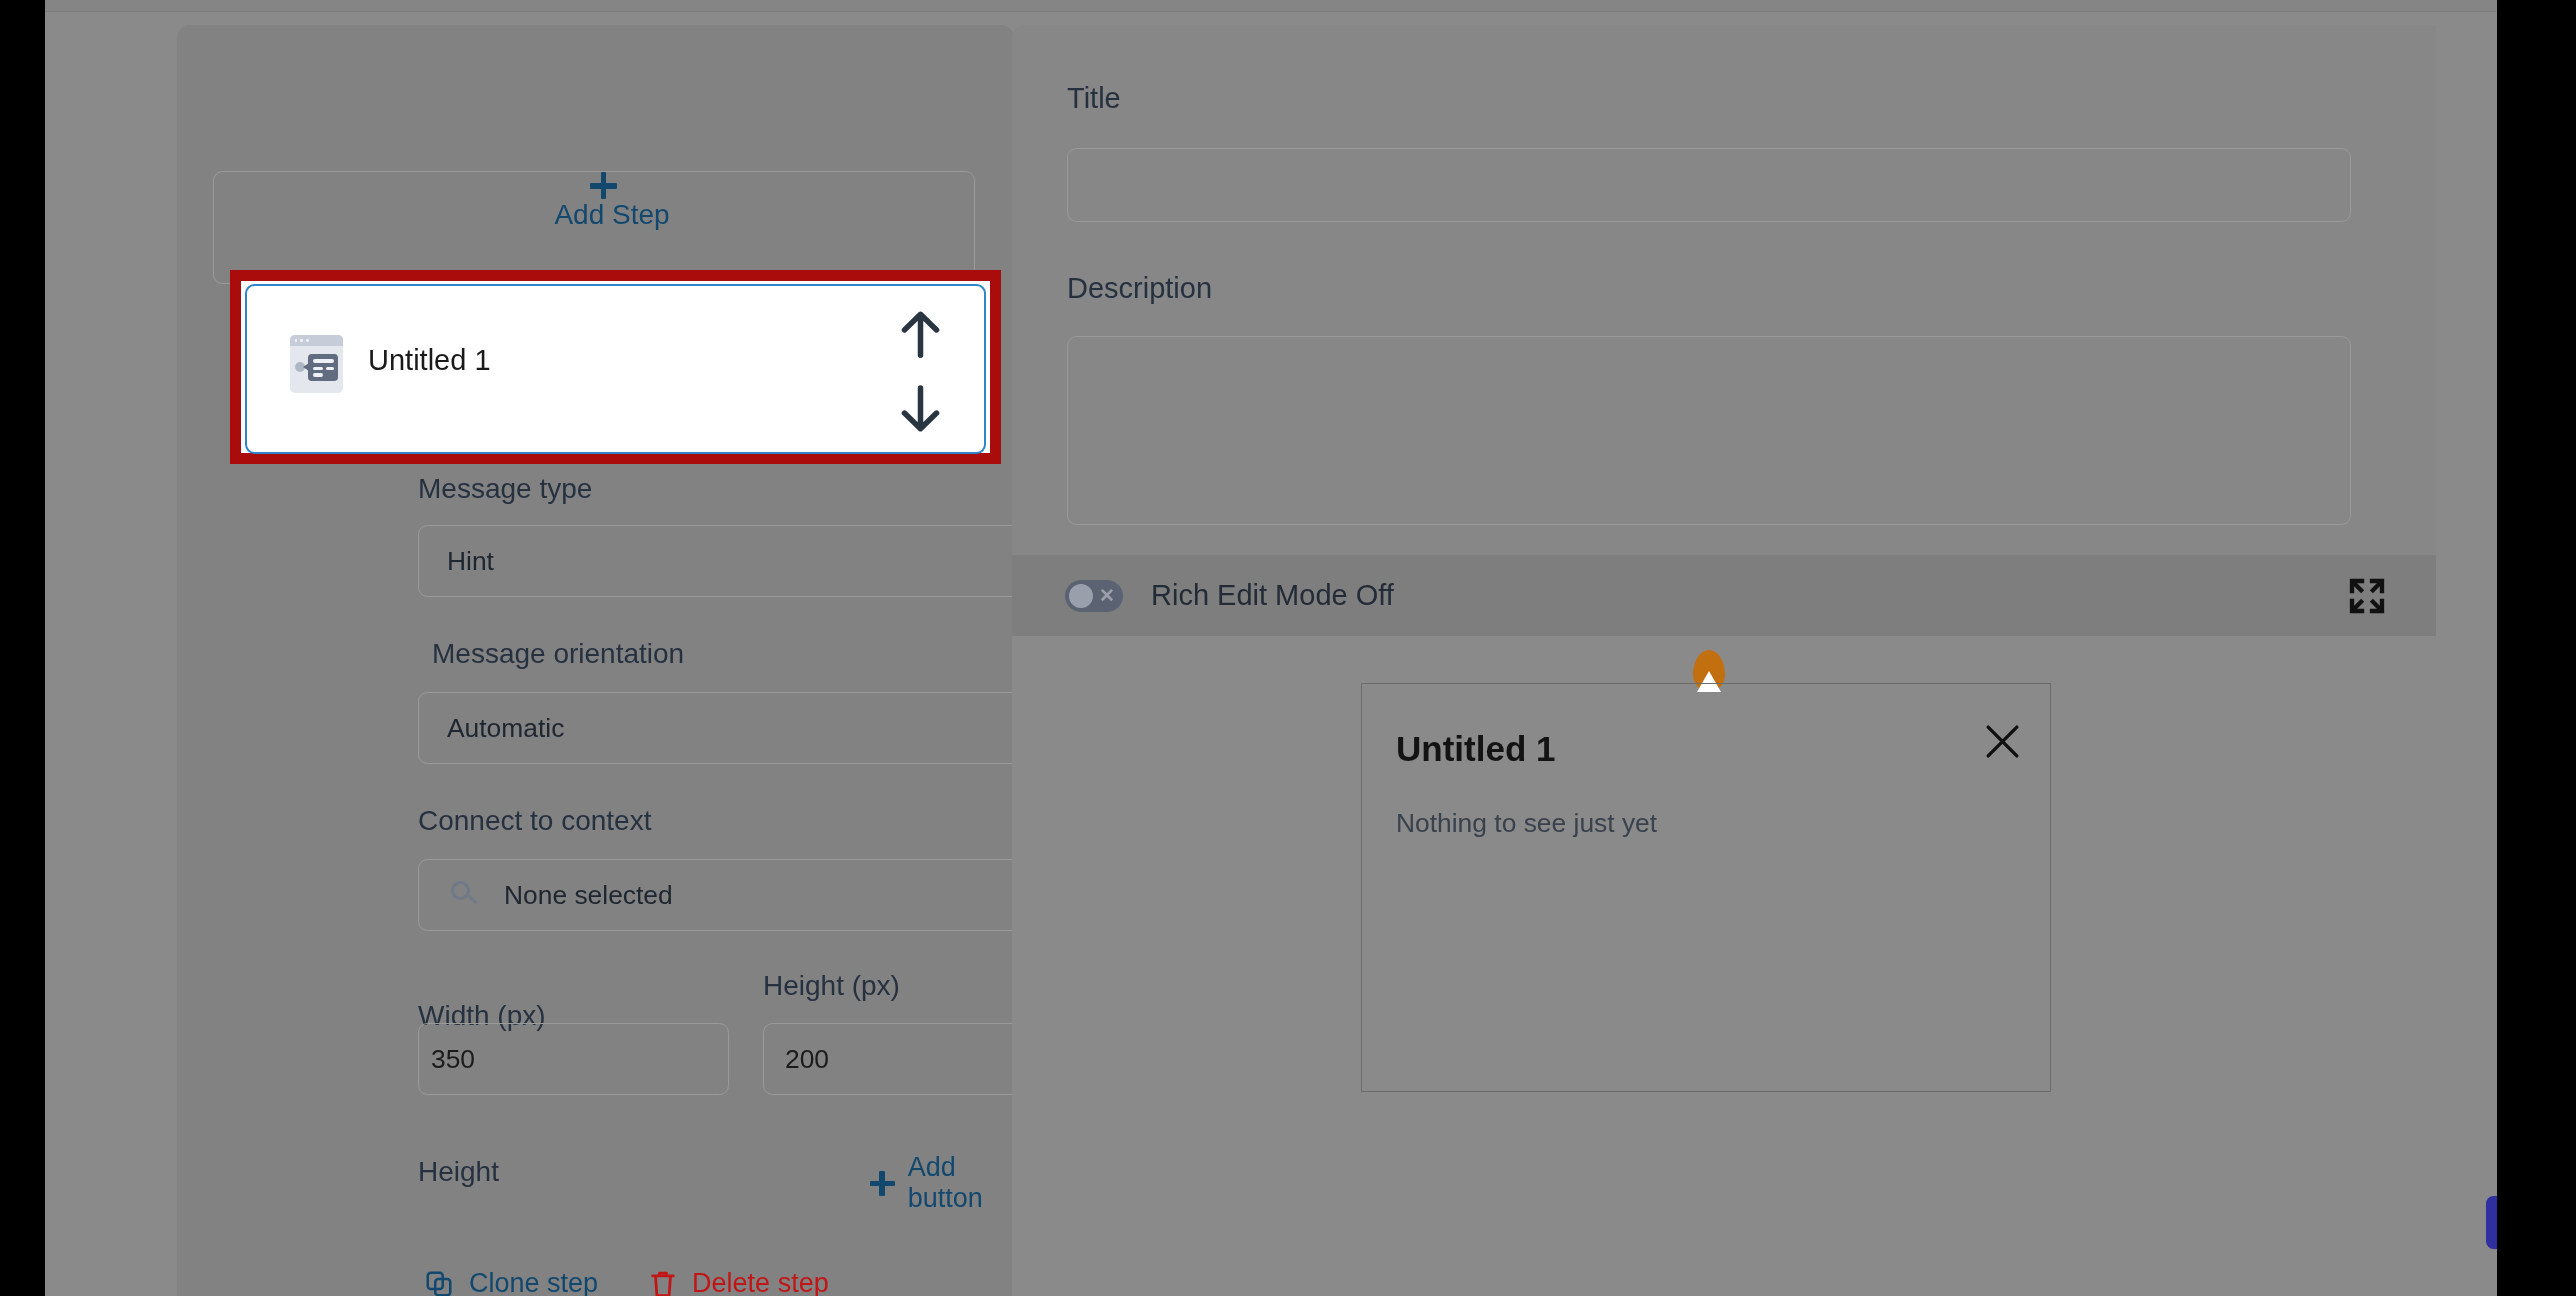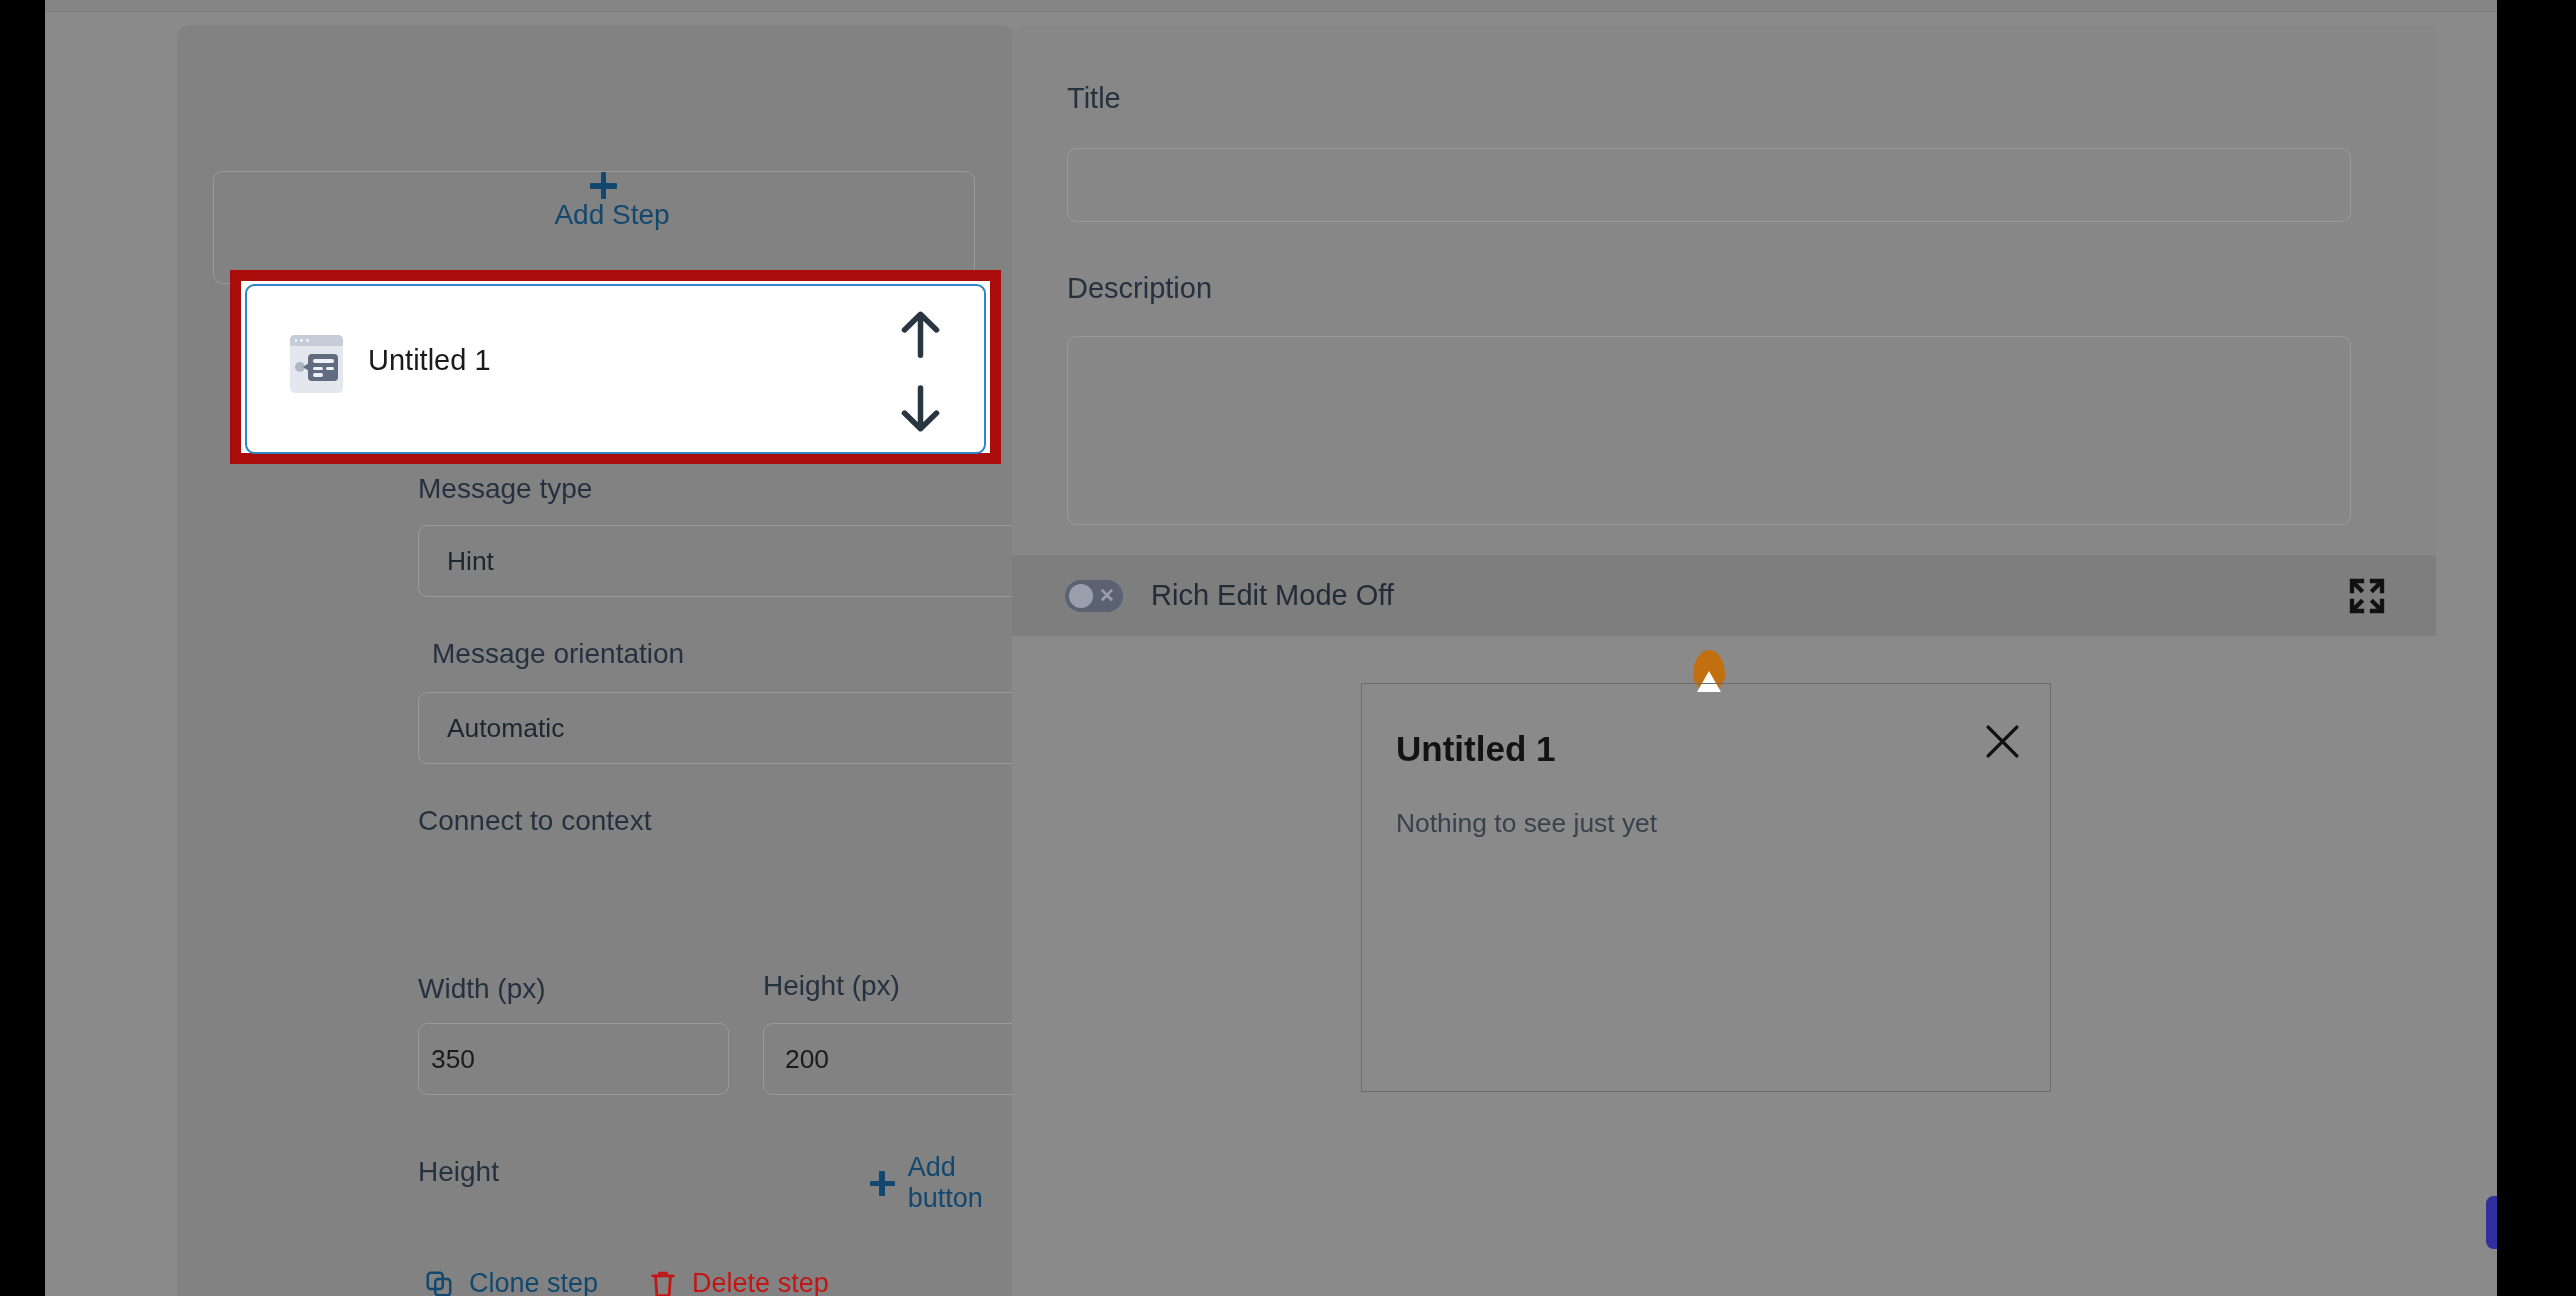--- a/index.html
+++ b/index.html
@@ -546,22 +546,27 @@
           <span class="chev"></span>
         </div>
 
         <div class="field-label" style="left:255px; top:613px;">Message orientation</div>
         <div class="control" style="left:241px; top:667px; width:652px; height:72px; padding-left:28px;">
           <span class="control-text">Automatic</span>
           <span class="chev"></span>
         </div>
 
         <div class="field-label" style="left:241px; top:780px;">Connect to context</div>
-
-        <div class="field-label" style="left:241px; top:948px;">Width (px)</div>
+        <div class="control" style="left:241px; top:834px; width:652px; height:72px; padding-left:85px;">
+          <span class="search-ic"></span>
+          <span class="control-text">None selected</span>
+          <span class="chev"></span>
+        </div>
+
+        <div class="field-label" style="left:241px; top:975px;">Width (px)</div>
         <input class="text-input" style="left: 241px; top: 998px; width: 311px; height: 72px; padding-left: 12px;" value="350">
 
         <div class="field-label" style="left:586px; top:945px;">Height (px)</div>
         <input class="text-input" style="left: 586px; top: 998px; width: 311px; height: 72px;" value="200">
 
         <div class="buttons-label">Height</div>
         <div class="add-button-link">
           <span class="plus-ic"></span>
           <span>Add button</span>
         </div>

